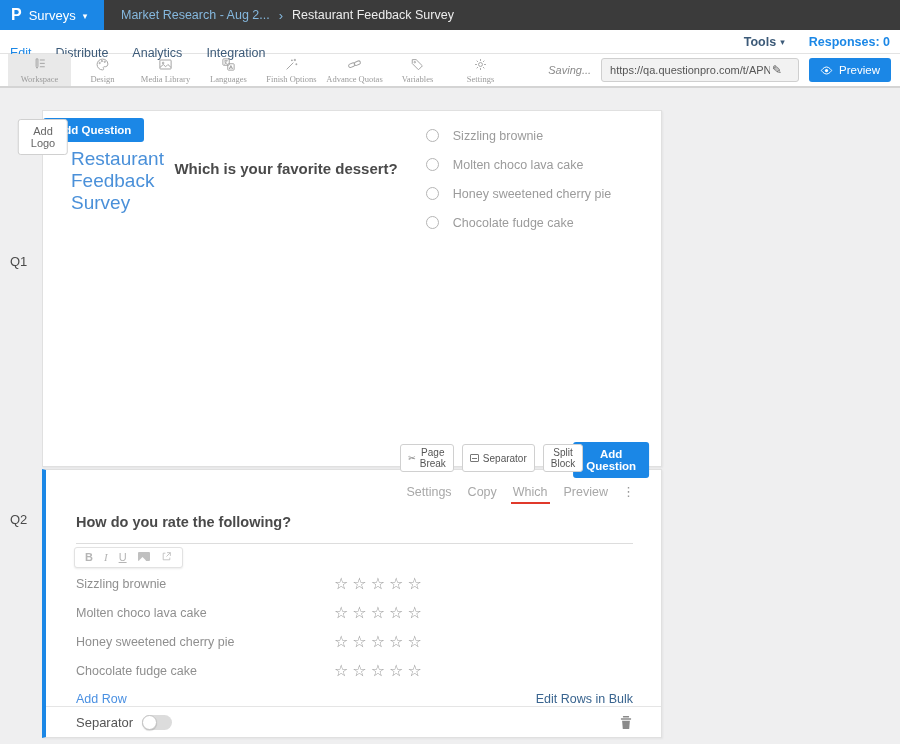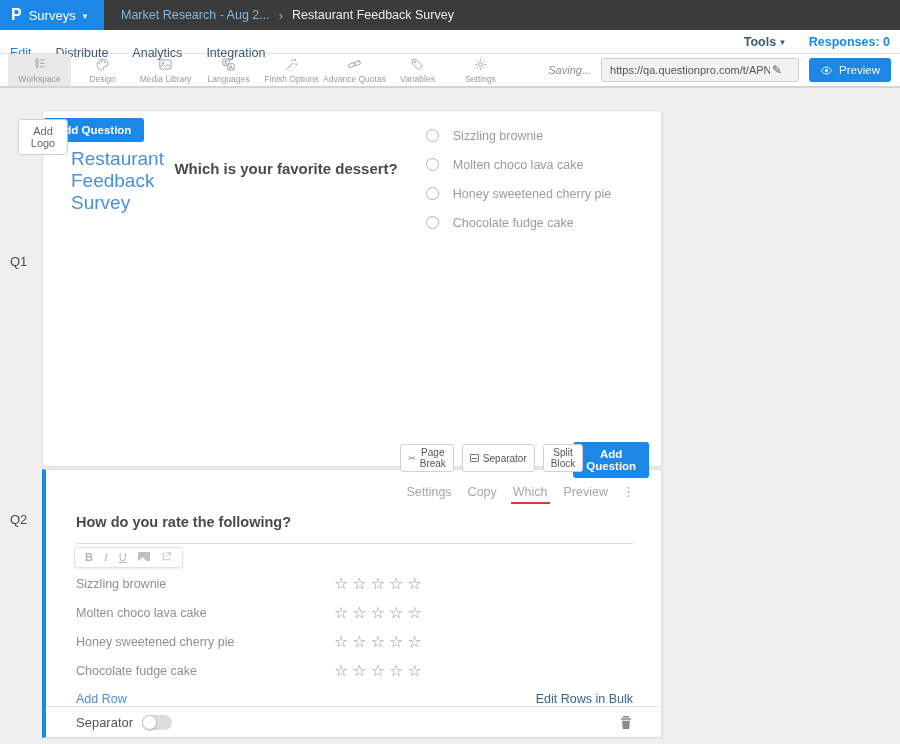--- a/index.html
+++ b/index.html
@@ -25,21 +25,21 @@
   .subnav-tabs { display:flex; gap:24px; }
   .subnav-tab { color:#3c5a78; font-weight:normal; padding:3px 0 2px; cursor:pointer;margin-top:24px; }
   .subnav-tab.active { color:#1b87e6; border-bottom:2px solid #1b87e6; }
   .subnav-right { margin-left:auto; display:flex; align-items:center; gap:24px; }
   .tools-link { color:#3c5a78; font-weight:bold; cursor:pointer; display:flex; align-items:center; gap:4px; }
   .tools-link .caret { color:#3c5a78; }
   .responses-link { color:#1b87e6; font-weight:bold; cursor:pointer; }
 
   
   .ribbon { height:34px; background:#fff; border-bottom:2px solid #d4d4d4; display:flex; align-items:stretch; padding-left:8px; }
-  .ribbon-item { width:63px; display:flex; flex-direction:column; align-items:center; justify-content:center; gap:2px; color:#9b9b9b; cursor:pointer; }
+  .ribbon-item { width:63px; display:flex; flex-direction:column; align-items:center; justify-content:center; gap:2px; color:#9b9b9b; cursor:pointer;font-family:Liberation Serif, serif; }
   .ribbon-item.active { background:#e9e9e9; }
   .ribbon-item svg { width:15px; height:15px; stroke:#a3a3a3; fill:none; stroke-width:1.3; }
   .ribbon-label { font-size:8.5px; white-space:nowrap; }
   .ribbon-right { margin-left:auto; display:flex; align-items:center; gap:10px; padding-right:9px; }
   .saving-label { font-style:italic; color:#8a8a8a; font-size:11px; }
   .url-box { display:flex; align-items:center; background:#f2f2f2; border:1px solid #cfcfcf; border-radius:3px; height:24px; width:198px; padding:0 6px 0 8px; }
   .url-input { border:none; background:transparent; font-size:11px; color:#555; width:160px; font-family:inherit; outline:none; }
   .pencil-icon { color:#555; font-size:12px; cursor:pointer; margin-left:2px; }
   .preview-btn { background:#1b87e6; color:#fff; border:none; border-radius:3px; height:24px; padding:0 11px; font-size:11.5px; font-family:inherit; display:flex; align-items:center; gap:6px; cursor:pointer; }
   .preview-btn svg { width:13px; height:13px; }

